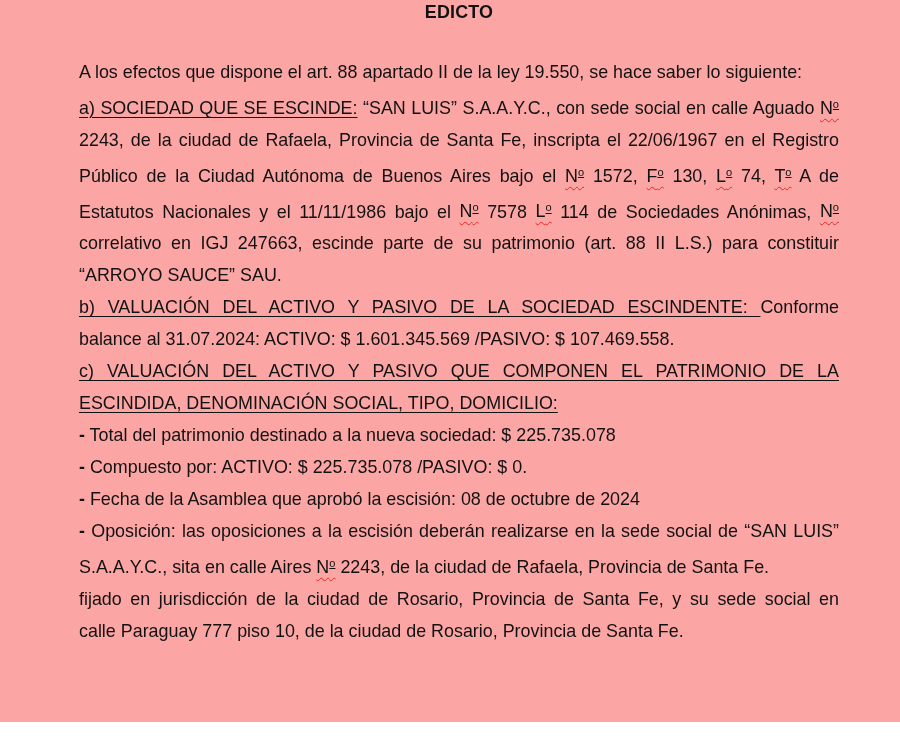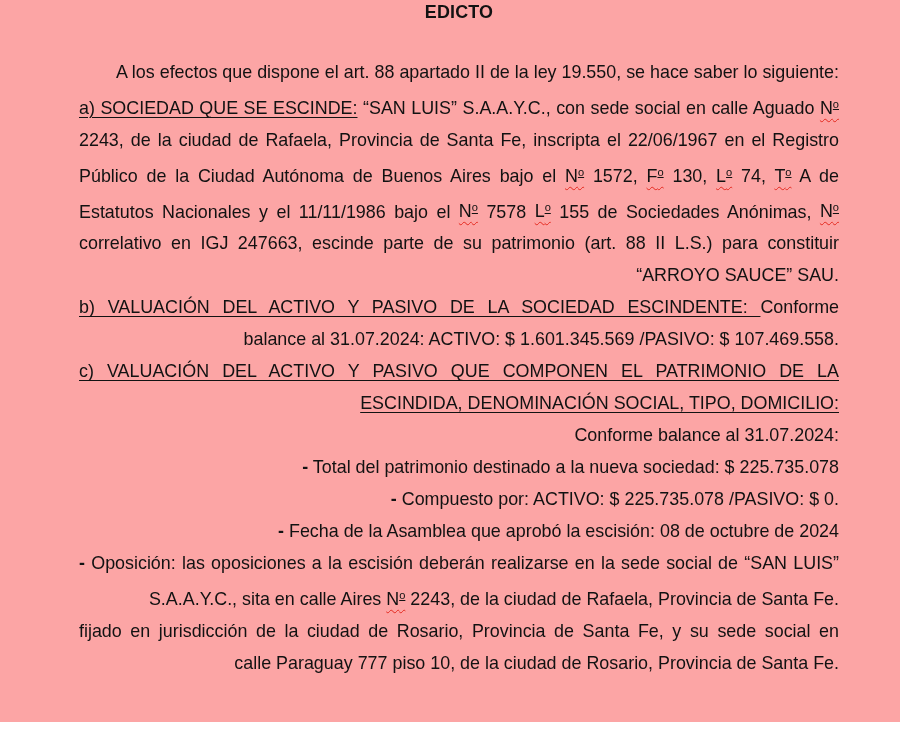--- a/index.html
+++ b/index.html
@@ -29,21 +29,21 @@
     text-align: center;
     letter-spacing: 0.2px;
   }
   .docbody {
     margin-top: 28px;
   }
   .line {
     font-size: 17.9px;
     line-height: 32px;
     min-height: 32px;
-    text-align: right;
+    text-align: left;
   }
   .line.j {
     text-align: justify;
     text-align-last: justify;
   }
   .seg { white-space: pre-wrap; }
   .seg.b { font-weight: bold; }
   .seg.u {
     text-decoration: underline;
     text-decoration-thickness: 1.4px;
@@ -70,28 +70,27 @@
 <body>
 
 <div class="page">
   <div class="doc">
     <div class="hline">EDICTO</div>
     <div class="docbody">
         <div class="line"><span class="seg">A los efectos que dispone el art. 88 apartado II de la ley 19.550, se hace saber lo siguiente:</span></div>
         <div class="line j"><span class="seg u">a) SOCIEDAD QUE SE ESCINDE:</span><span class="seg"> “SAN LUIS” S.A.A.Y.C., con sede social en calle Aguado </span><span class="seg sq">N<span class="ord">o</span></span></div>
         <div class="line j"><span class="seg">2243, de la ciudad de Rafaela, Provincia de Santa Fe, inscripta el 22/06/1967 en el Registro</span></div>
         <div class="line j"><span class="seg">Público de la Ciudad Autónoma de Buenos Aires bajo el </span><span class="seg sq">N<span class="ord">o</span></span><span class="seg"> 1572, </span><span class="seg sq">F<span class="ord">o</span></span><span class="seg"> 130, </span><span class="seg sq">L<span class="ord">o</span></span><span class="seg"> 74, </span><span class="seg sq">T<span class="ord">o</span></span><span class="seg"> A de</span></div>
-        <div class="line j"><span class="seg">Estatutos Nacionales y el 11/11/1986 bajo el </span><span class="seg sq">N<span class="ord">o</span></span><span class="seg"> 7578 </span><span class="seg sq">L<span class="ord">o</span></span><span class="seg"> 155 de Sociedades Anónimas, </span><span class="seg sq">N<span class="ord">o</span></span></div>
+        <div class="line j"><span class="seg">Estatutos Nacionales y el 11/11/1986 bajo el </span><span class="seg sq">N<span class="ord">o</span></span><span class="seg"> 7578 </span><span class="seg sq">L<span class="ord">o</span></span><span class="seg"> 114 de Sociedades Anónimas, </span><span class="seg sq">N<span class="ord">o</span></span></div>
         <div class="line j"><span class="seg">correlativo en IGJ 247663, escinde parte de su patrimonio (art. 88 II L.S.) para constituir</span></div>
         <div class="line"><span class="seg">“ARROYO SAUCE” SAU.</span></div>
         <div class="line j"><span class="seg u">b) VALUACIÓN DEL ACTIVO Y PASIVO DE LA SOCIEDAD ESCINDENTE: </span><span class="seg">Conforme</span></div>
         <div class="line"><span class="seg">balance al 31.07.2024: ACTIVO: $ 1.601.345.569 /PASIVO: $ 107.469.558.</span></div>
         <div class="line j"><span class="seg u">c) VALUACIÓN DEL ACTIVO Y PASIVO QUE COMPONEN EL PATRIMONIO DE LA</span></div>
         <div class="line"><span class="seg u">ESCINDIDA, DENOMINACIÓN SOCIAL, TIPO, DOMICILIO:</span></div>
-        <div class="line"><span class="seg">Conforme balance al 31.07.2024:</span></div>
         <div class="line"><span class="seg b">-</span><span class="seg"> Total del patrimonio destinado a la nueva sociedad: $ 225.735.078</span></div>
         <div class="line"><span class="seg b">-</span><span class="seg"> Compuesto por: ACTIVO: $ 225.735.078 /PASIVO: $ 0.</span></div>
         <div class="line"><span class="seg b">-</span><span class="seg"> Fecha de la Asamblea que aprobó la escisión: 08 de octubre de 2024</span></div>
         <div class="line j"><span class="seg b">-</span><span class="seg"> Oposición: las oposiciones a la escisión deberán realizarse en la sede social de “SAN LUIS”</span></div>
         <div class="line"><span class="seg">S.A.A.Y.C., sita en calle Aires </span><span class="seg sq">N<span class="ord">o</span></span><span class="seg"> 2243, de la ciudad de Rafaela, Provincia de Santa Fe.</span></div>
         <div class="line j"><span class="seg">fijado en jurisdicción de la ciudad de Rosario, Provincia de Santa Fe, y su sede social en</span></div>
         <div class="line"><span class="seg">calle Paraguay 777 piso 10, de la ciudad de Rosario, Provincia de Santa Fe.</span></div>
       </div>
   </div>
 </div>

